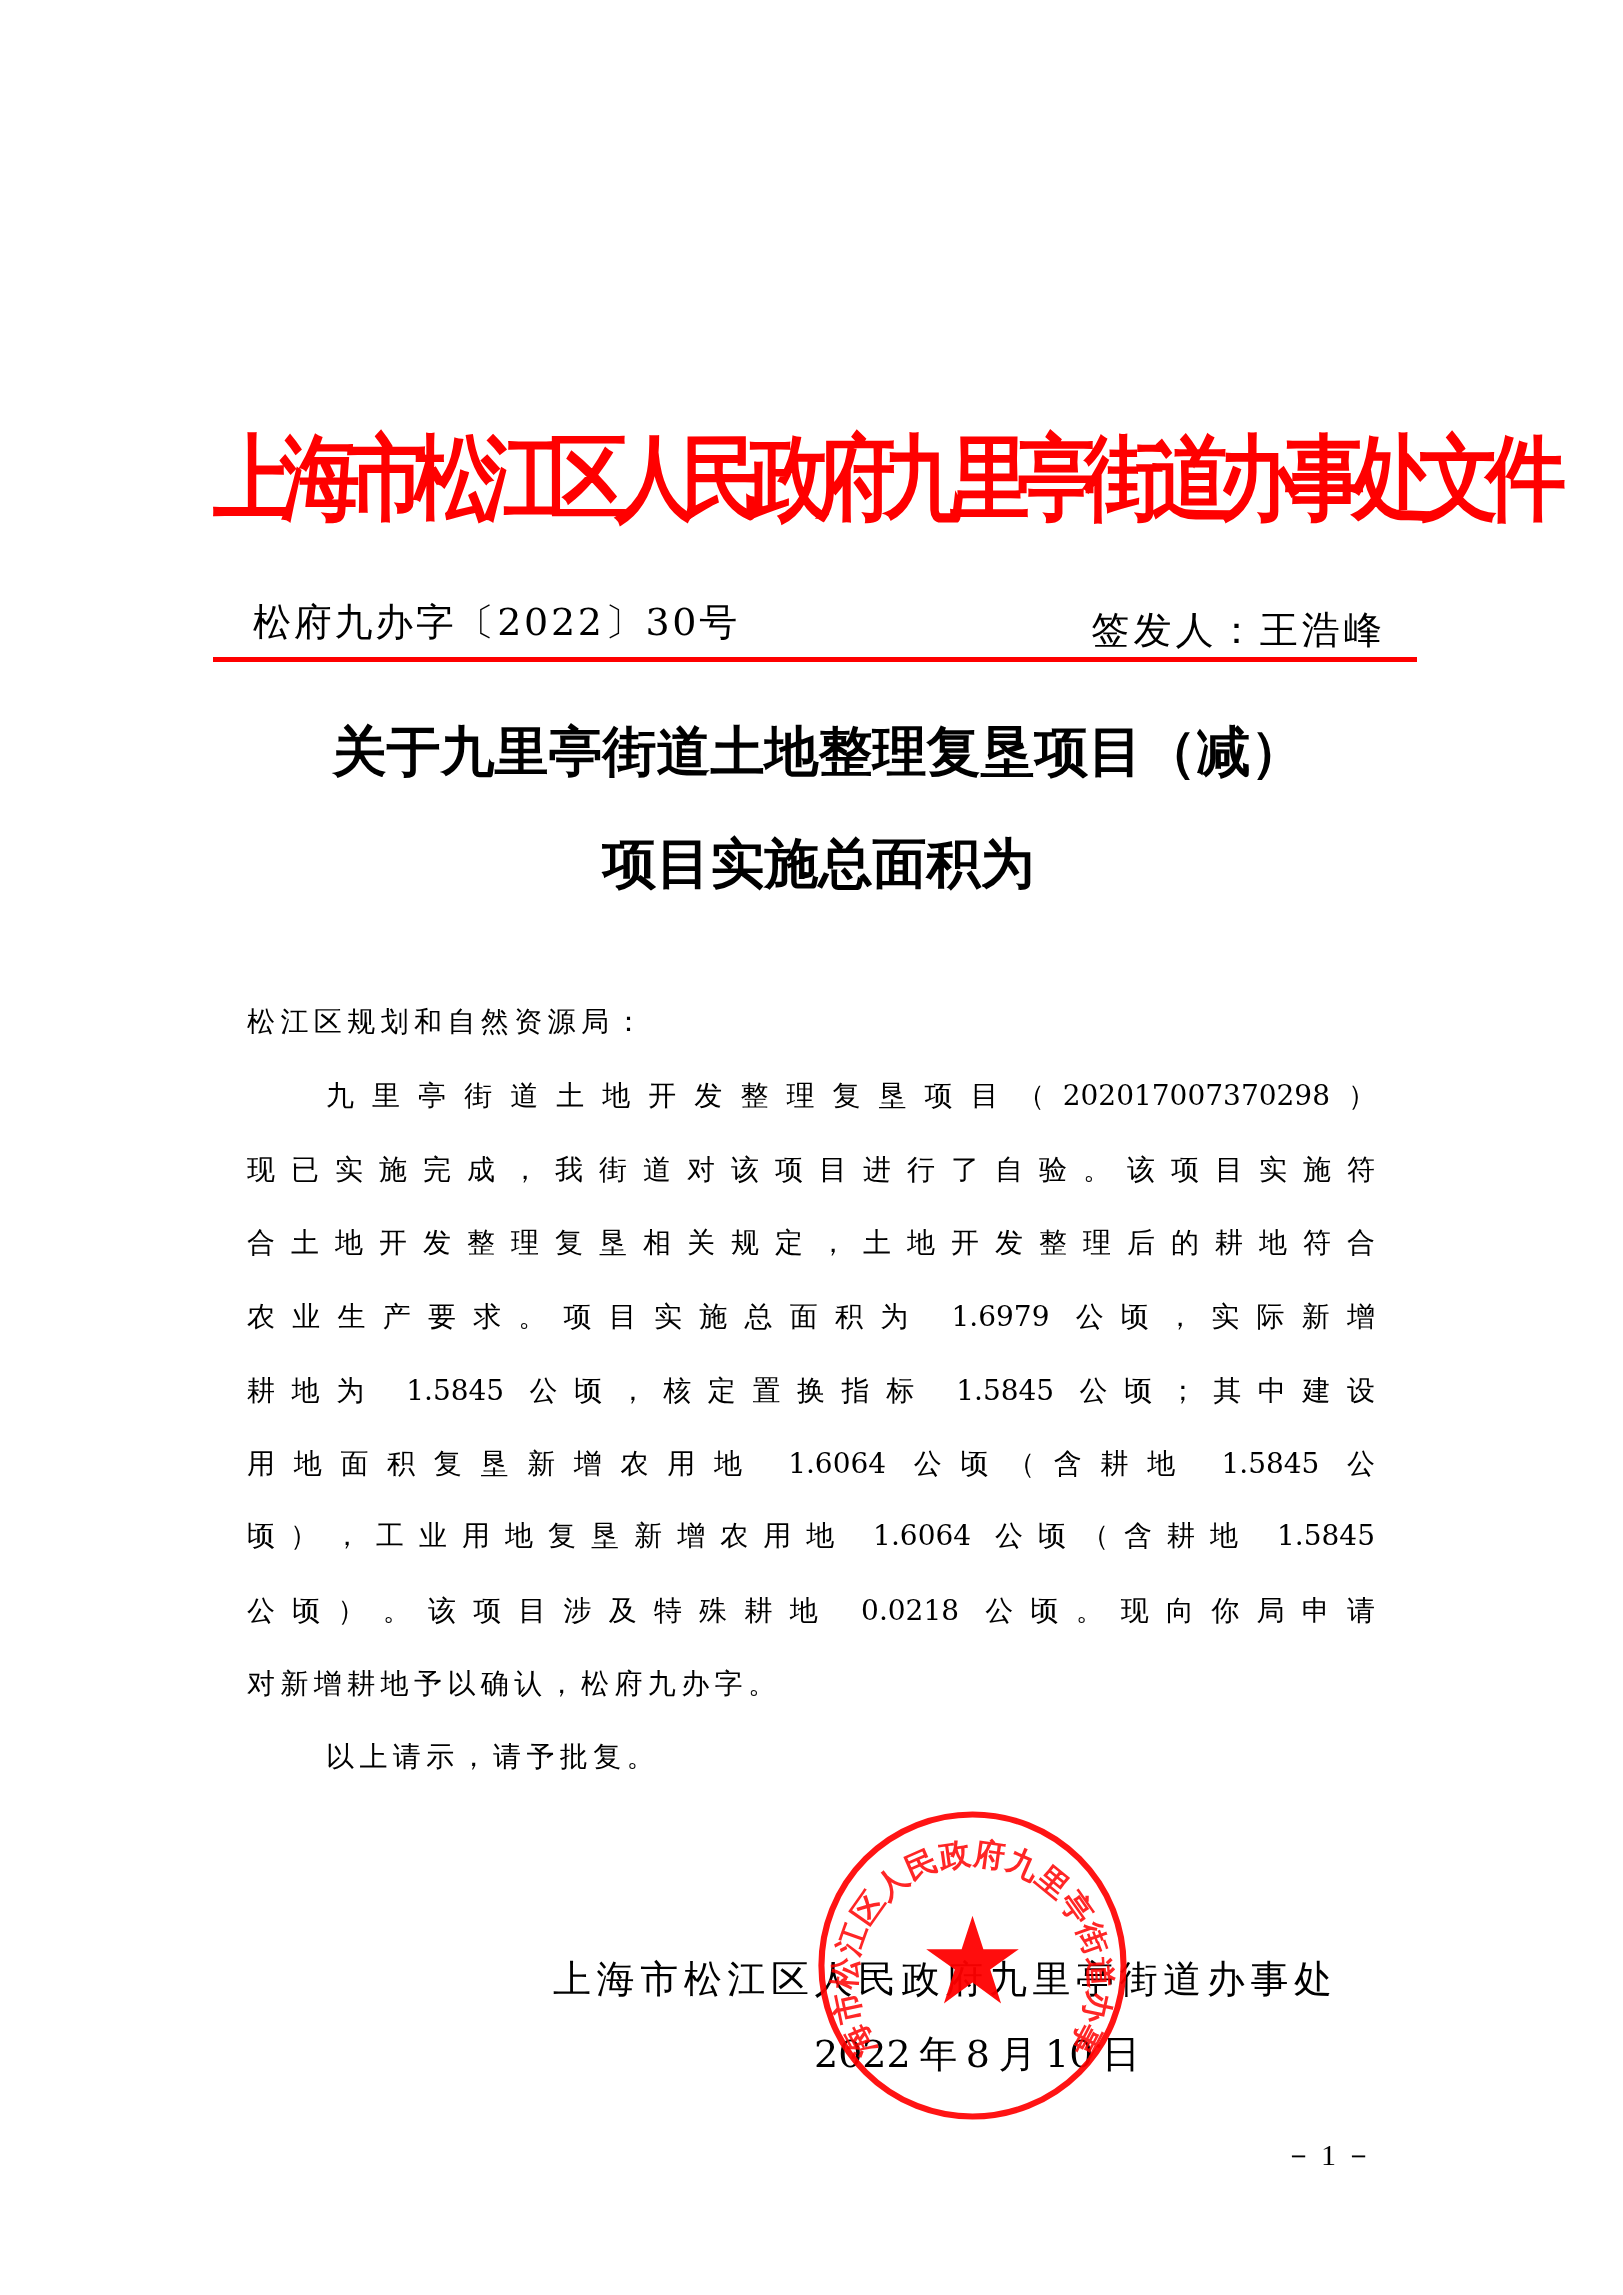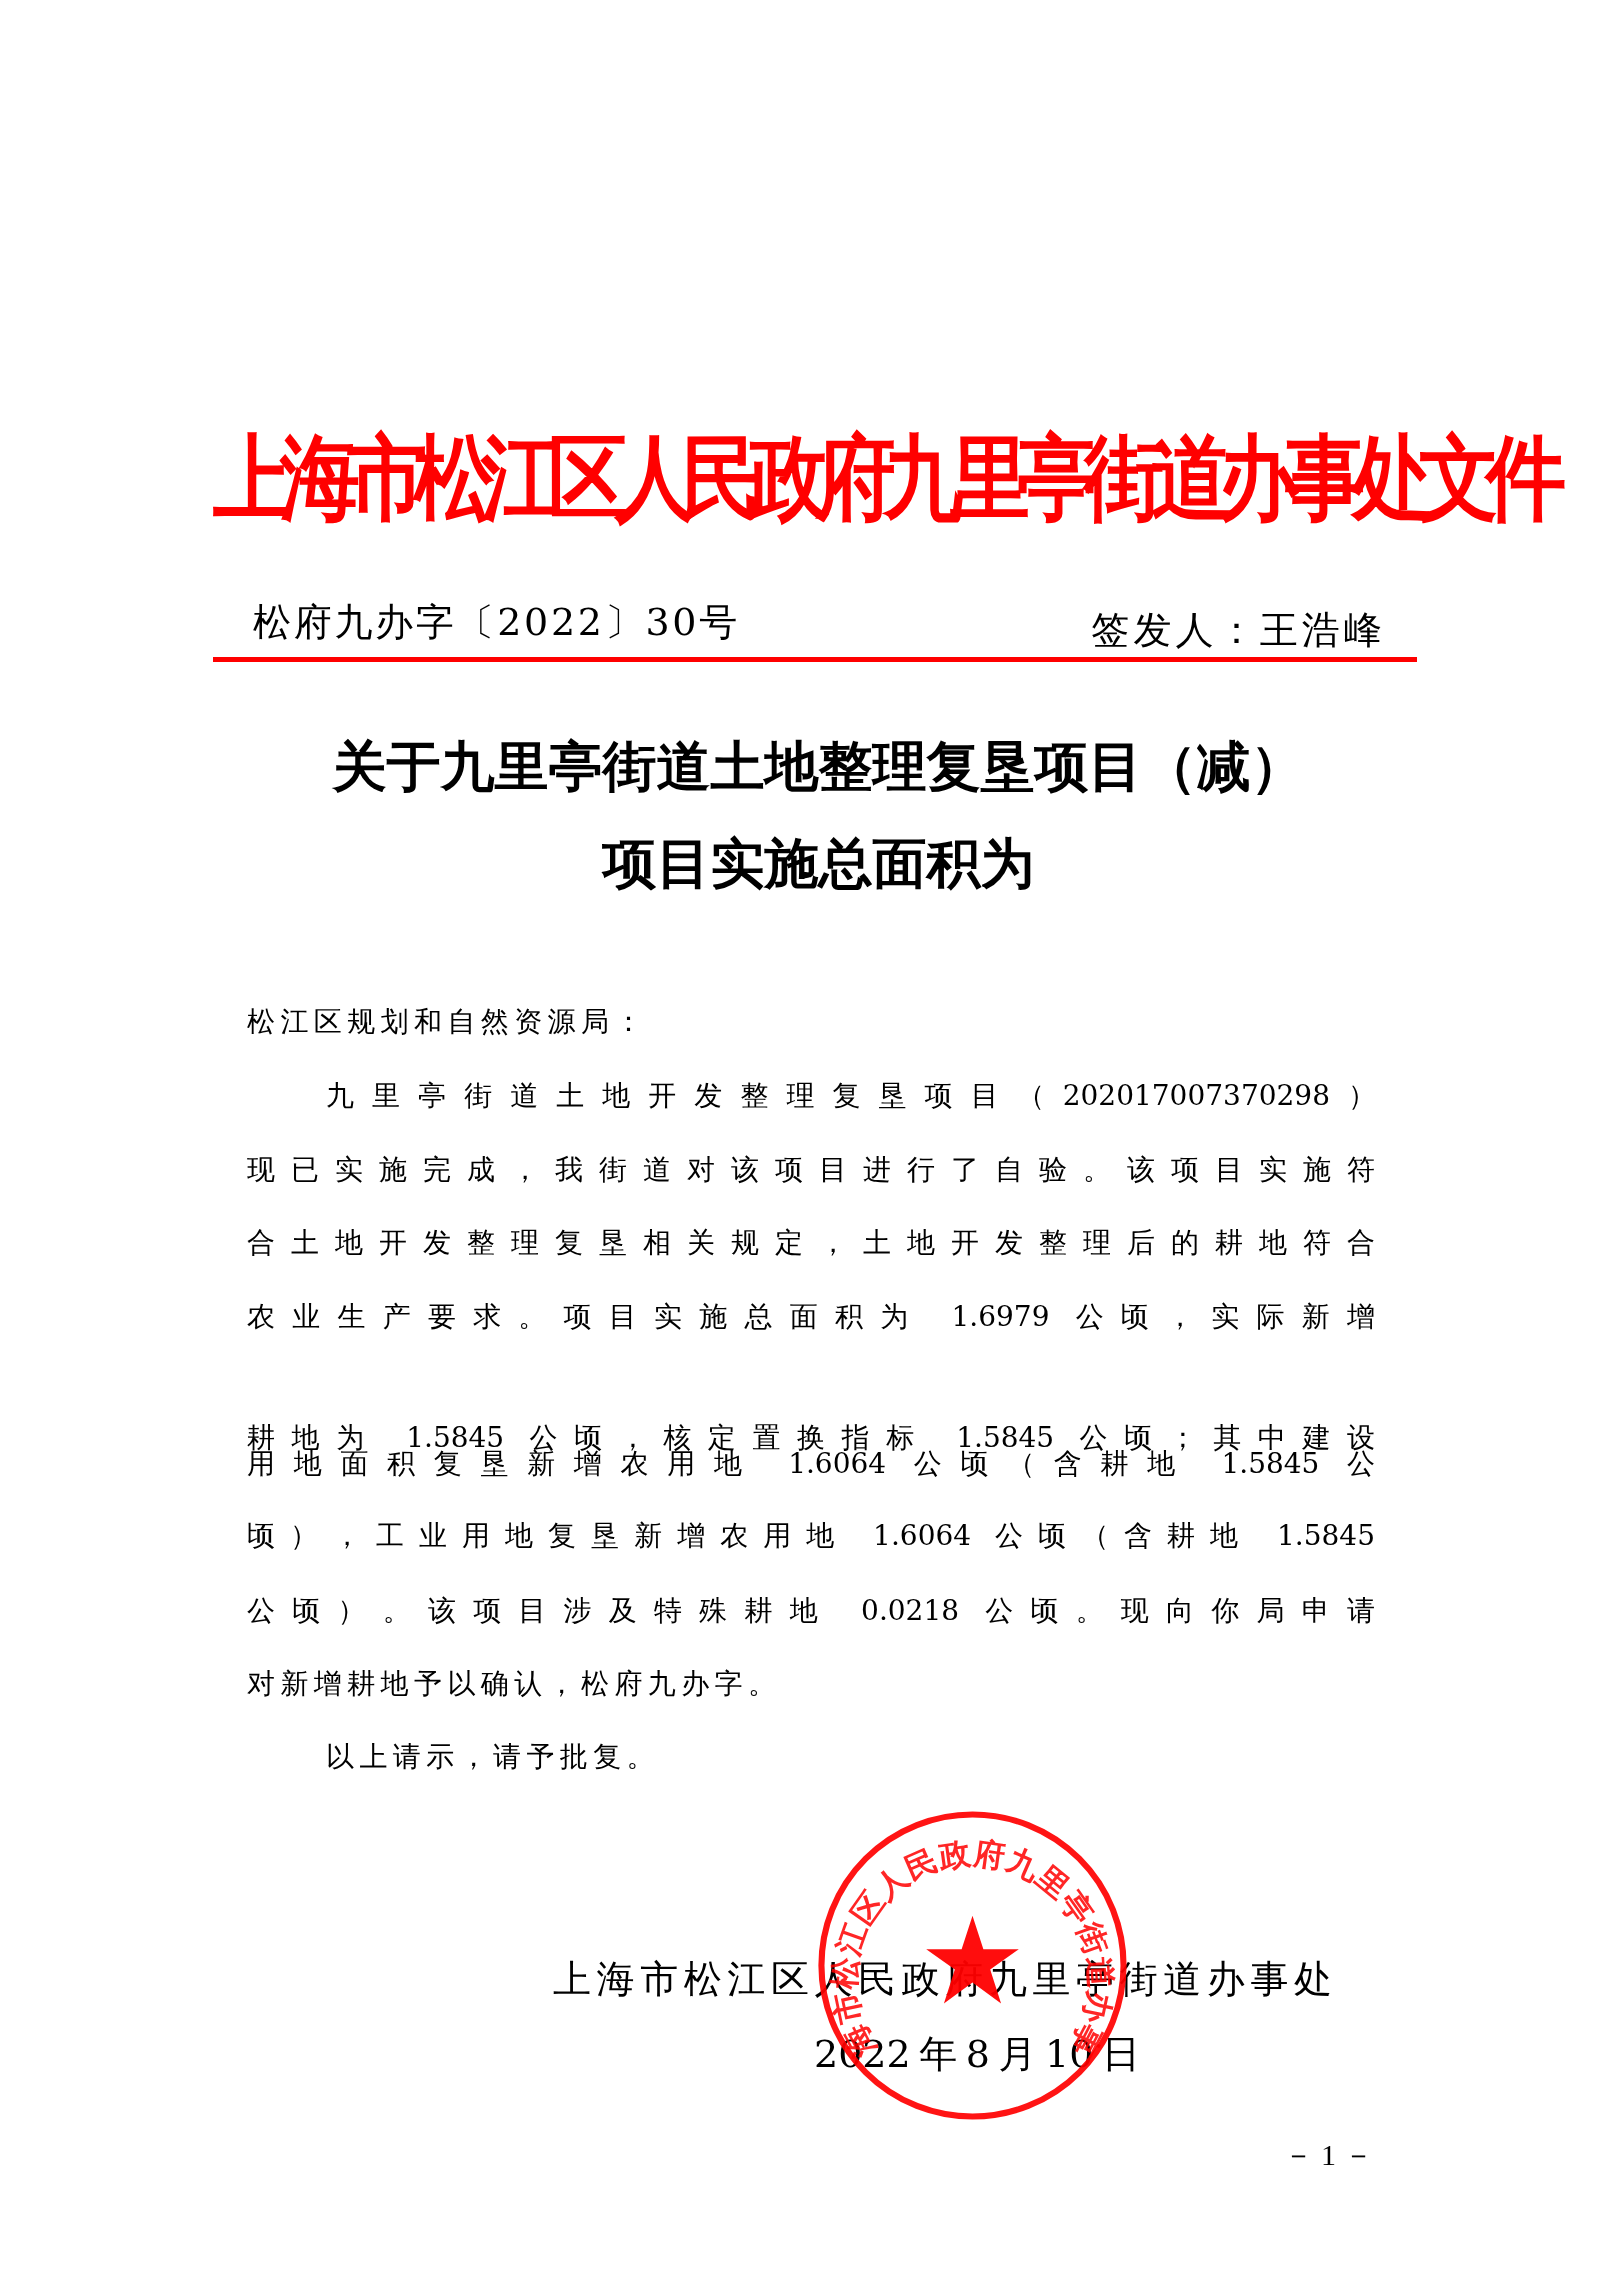--- a/index.html
+++ b/index.html
@@ -77,21 +77,21 @@
   .subject {
     left: 213px;
     width: 1211px;
     text-align: center;
     font-weight: bold;
     font-size: 54px;
     line-height: 65px;
     white-space: nowrap;
     font-family: "DejaVu Serif", "Liberation Serif", serif;
   }
-  .subject.l1 { top: 734px; }
+  .subject.l1 { top: 719px; }
   .subject.l2 { top: 831px; }
 
   
   .line {
     position: absolute;
     left: 247px;
     width: 1128px;
     height: 54px;
     font-size: 28px;
     line-height: 54px;
@@ -189,21 +189,21 @@
 
   <div class="abs subject l1">关于九里亭街道土地整理复垦项目（减）</div>
   <div class="abs subject l2">项目实施总面积为</div>
 
   <div>
     <div class="line" style="top:995px;">松江区规划和自然资源局：</div>
     <div class="line full indent" style="top:1069px;">九里亭街道土地开发整理复垦项目（202017007370298）</div>
     <div class="line full" style="top:1143px;">现已实施完成，我街道对该项目进行了自验。该项目实施符</div>
     <div class="line full" style="top:1216px;">合土地开发整理复垦相关规定，土地开发整理后的耕地符合</div>
     <div class="line full" style="top:1290px;">农业生产要求。项目实施总面积为 1.6979 公顷，实际新增</div>
-    <div class="line full" style="top:1364px;margin-top:47px;">耕地为 1.5845 公顷，核定置换指标 1.5845  公顷；其中建设</div>
+    <div class="line full" style="top:1364px;">耕地为 1.5845 公顷，核定置换指标 1.5845  公顷；其中建设</div>
     <div class="line full" style="top:1437px;">用地面积复垦新增农用地 1.6064 公顷（含耕地 1.5845 公</div>
     <div class="line full" style="top:1509px;">顷），工业用地复垦新增农用地 1.6064 公顷（含耕地 1.5845</div>
     <div class="line full" style="top:1584px;">公顷）。该项目涉及特殊耕地 0.0218 公顷。现向你局申请</div>
     <div class="line" style="top:1657px;">对新增耕地予以确认，松府九办字。</div>
     <div class="line indent" style="top:1730px;">以上请示，请予批复。</div>
   </div>
 
   <div class="abs sig-org">上海市松江区人民政府九里亭街道办事处</div>
   <div class="abs sig-date">2022年8月10日</div>
 

